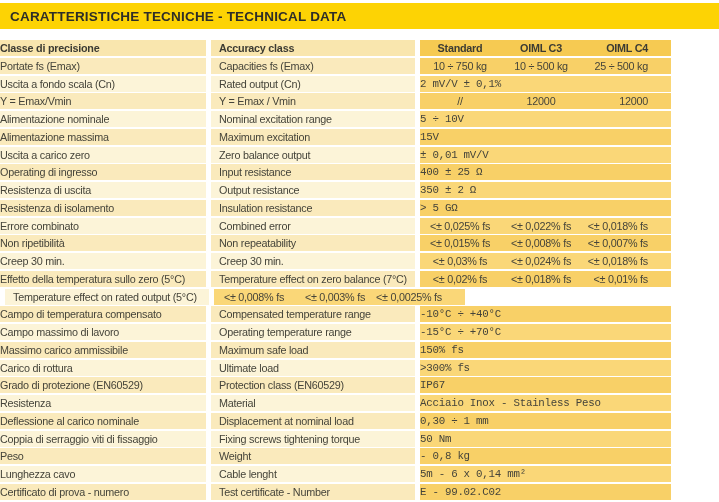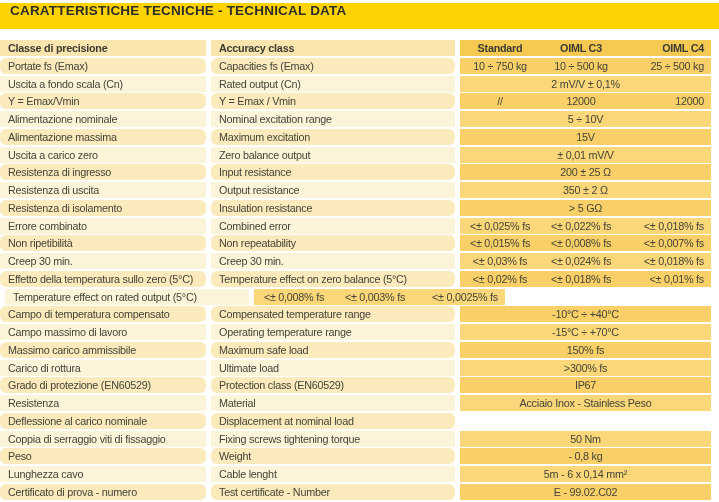--- a/index.html
+++ b/index.html
@@ -11,20 +11,21 @@
     width: 719px;
     height: 502px;
     overflow: hidden;
     font-family: "Liberation Sans", "DejaVu Sans", sans-serif;
   }
   .title-bar {
     margin-top: 3px;
     height: 26px;
     background: #FDD304;
     display: flex;
+    align-items: center;
     padding-left: 10px;
     box-sizing: border-box;
   }
   .title-bar .title-text {
     font-size: 13.5px;
     font-weight: bold;
     color: #2E2E28;
     letter-spacing: 0.2px;
     white-space: nowrap;
   }
@@ -38,36 +39,36 @@
     font-size: 10.8px;
     line-height: 16px;
     letter-spacing: -0.25px;
     color: #45443A;
   }
   .cell {
     white-space: nowrap;
     overflow: hidden;
     box-sizing: border-box;
   }
-  .cell-it  { width: 206px; padding-left: 8px; }
+  .cell-it  { width: 206px; padding-left: 0; }
   .colgap   { width: 5px; background: #ffffff; }
-  .cell-en  { width: 244px; padding-left: 8px; }
+  .cell-en  { width: 204px; padding-left: 8px; }
   .cell-values {
     width: 251px;
     display: flex;
     box-sizing: border-box;
   }
   .v1 { width: 80px; text-align: center; }
   .v2 { width: 82px; text-align: center; }
-  .v3 { flex: 1; text-align: right; padding-right: 7px; }
-  .vspan { flex: 1; text-align: center; }
+  .v3 { flex: 1; text-align: right; padding-right: 23px; }
+  .vspan { flex: 1; text-align: left; font-family: Liberation Mono, monospace; }
   .v1, .v2, .v3, .vspan { white-space: nowrap; overflow: hidden; box-sizing: border-box; }
 
   
-  .row.odd  .cell-it,  .row.odd  .cell-en  { background: #FAEABC; border-radius: 6px; }
+  .row.odd  .cell-it,  .row.odd  .cell-en  { background: #FAEABC; }
   .row.even .cell-it,  .row.even .cell-en  { background: #FCF4D8; }
   .row.odd  .cell-values  { background: #F8D067; }
   .row.even .cell-values  { background: #FAD778; }
 
   .row.header { font-weight: bold; color: #3C3B33; }
   .row.header .cell-it, .row.header .cell-en { background: #F9E6AE; }
   .row.header .cell-values { background: #F6CA52; }
 </style>
 </head>
 <body>
@@ -147,26 +148,26 @@
     <div class="cell cell-it">Uscita a carico zero</div>
     <div class="colgap"></div>
     <div class="cell cell-en">Zero balance output</div>
     <div class="colgap"></div>
     <div class="cell-values">
         <div class="vspan">± 0,01 mV/V</div>
       </div>
   </div>
 
   <div class="row odd">
-    <div class="cell cell-it">Resistenza di ingresso</div>
+    <div class="cell cell-it">Operating di ingresso</div>
     <div class="colgap"></div>
     <div class="cell cell-en">Input resistance</div>
     <div class="colgap"></div>
     <div class="cell-values">
-        <div class="vspan">200 ± 25 Ω</div>
+        <div class="vspan">400 ± 25 Ω</div>
       </div>
   </div>
 
   <div class="row even">
     <div class="cell cell-it">Resistenza di uscita</div>
     <div class="colgap"></div>
     <div class="cell cell-en">Output resistance</div>
     <div class="colgap"></div>
     <div class="cell-values">
         <div class="vspan">350 ± 2 Ω</div>
@@ -215,21 +216,21 @@
     <div class="cell-values">
         <div class="v1">&lt;± 0,03% fs</div>
         <div class="v2">&lt;± 0,024% fs</div>
         <div class="v3">&lt;± 0,018% fs</div>
       </div>
   </div>
 
   <div class="row odd">
     <div class="cell cell-it">Effetto della temperatura sullo zero (5°C)</div>
     <div class="colgap"></div>
-    <div class="cell cell-en">Temperature effect on zero balance (5°C)</div>
+    <div class="cell cell-en">Temperature effect on zero balance (7°C)</div>
     <div class="colgap"></div>
     <div class="cell-values">
         <div class="v1">&lt;± 0,02% fs</div>
         <div class="v2">&lt;± 0,018% fs</div>
         <div class="v3">&lt;± 0,01% fs</div>
       </div>
   </div>
 
   <div class="row even">
     <div class="colgap"></div>
@@ -300,20 +301,23 @@
     <div class="cell-values">
         <div class="vspan">Acciaio Inox - Stainless Peso</div>
       </div>
   </div>
 
   <div class="row odd">
     <div class="cell cell-it">Deflessione al carico nominale</div>
     <div class="colgap"></div>
     <div class="cell cell-en">Displacement at nominal load</div>
     <div class="colgap"></div>
+    <div class="cell-values">
+        <div class="vspan">0,30 ÷ 1 mm</div>
+      </div>
   </div>
 
   <div class="row even">
     <div class="cell cell-it">Coppia di serraggio viti di fissaggio</div>
     <div class="colgap"></div>
     <div class="cell cell-en">Fixing screws tightening torque</div>
     <div class="colgap"></div>
     <div class="cell-values">
         <div class="vspan">50 Nm</div>
       </div>

